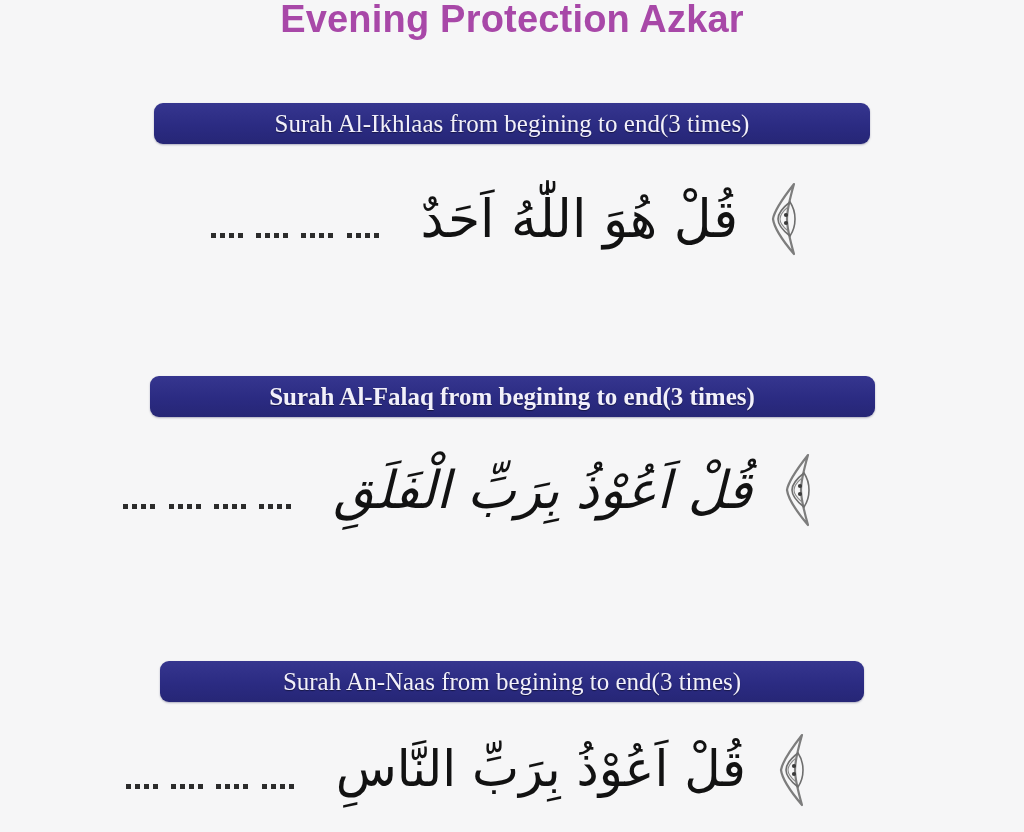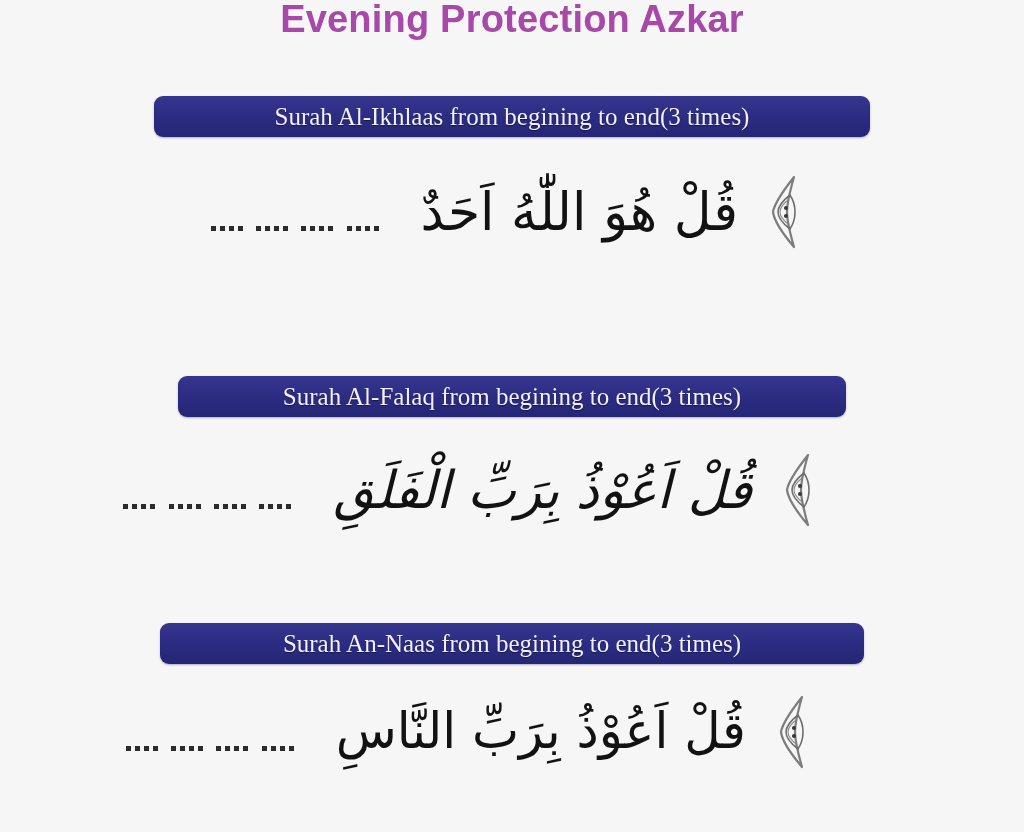--- a/index.html
+++ b/index.html
@@ -30,44 +30,44 @@
     line-height: 46px;
     white-space: nowrap;
   }
 
   
   .azkar-section {
     position: absolute;
     left: 0;
     width: 1024px;
   }
-  .azkar-section.s1 { top: 96px; }
+  .azkar-section.s1 { top: 103px; }
   .azkar-section.s2 { top: 376px; }
-  .azkar-section.s3 { top: 623px; }
+  .azkar-section.s3 { top: 661px; }
 
   
   .banner-row {
     width: 1024px;
     display: flex;
     justify-content: center;
   }
   .banner {
     background: #2d2d86;
     background-image: linear-gradient(180deg, #36368f 0%, #2b2b82 55%, #262676 100%);
     border-radius: 9px;
     box-shadow: 0 1px 2px rgba(40,40,90,0.35);
     height: 41px;
     display: flex;
     align-items: center;
     justify-content: center;
     padding: 0 18px;
     box-sizing: border-box;
   }
   .banner.w1 { width: 716px; }
-  .banner.w2 { width: 668px; }
+  .banner.w2 { width: 725px; font-weight: bold; }
   .banner.w3 { width: 704px; }
 
   .banner-label {
     font-family: "Liberation Serif", "DejaVu Serif", serif;
     font-size: 25px;
     color: #f2f0fb;
     line-height: 27px;
     white-space: nowrap;
     text-shadow: 0 1px 1px rgba(0,0,0,0.45);
   }

